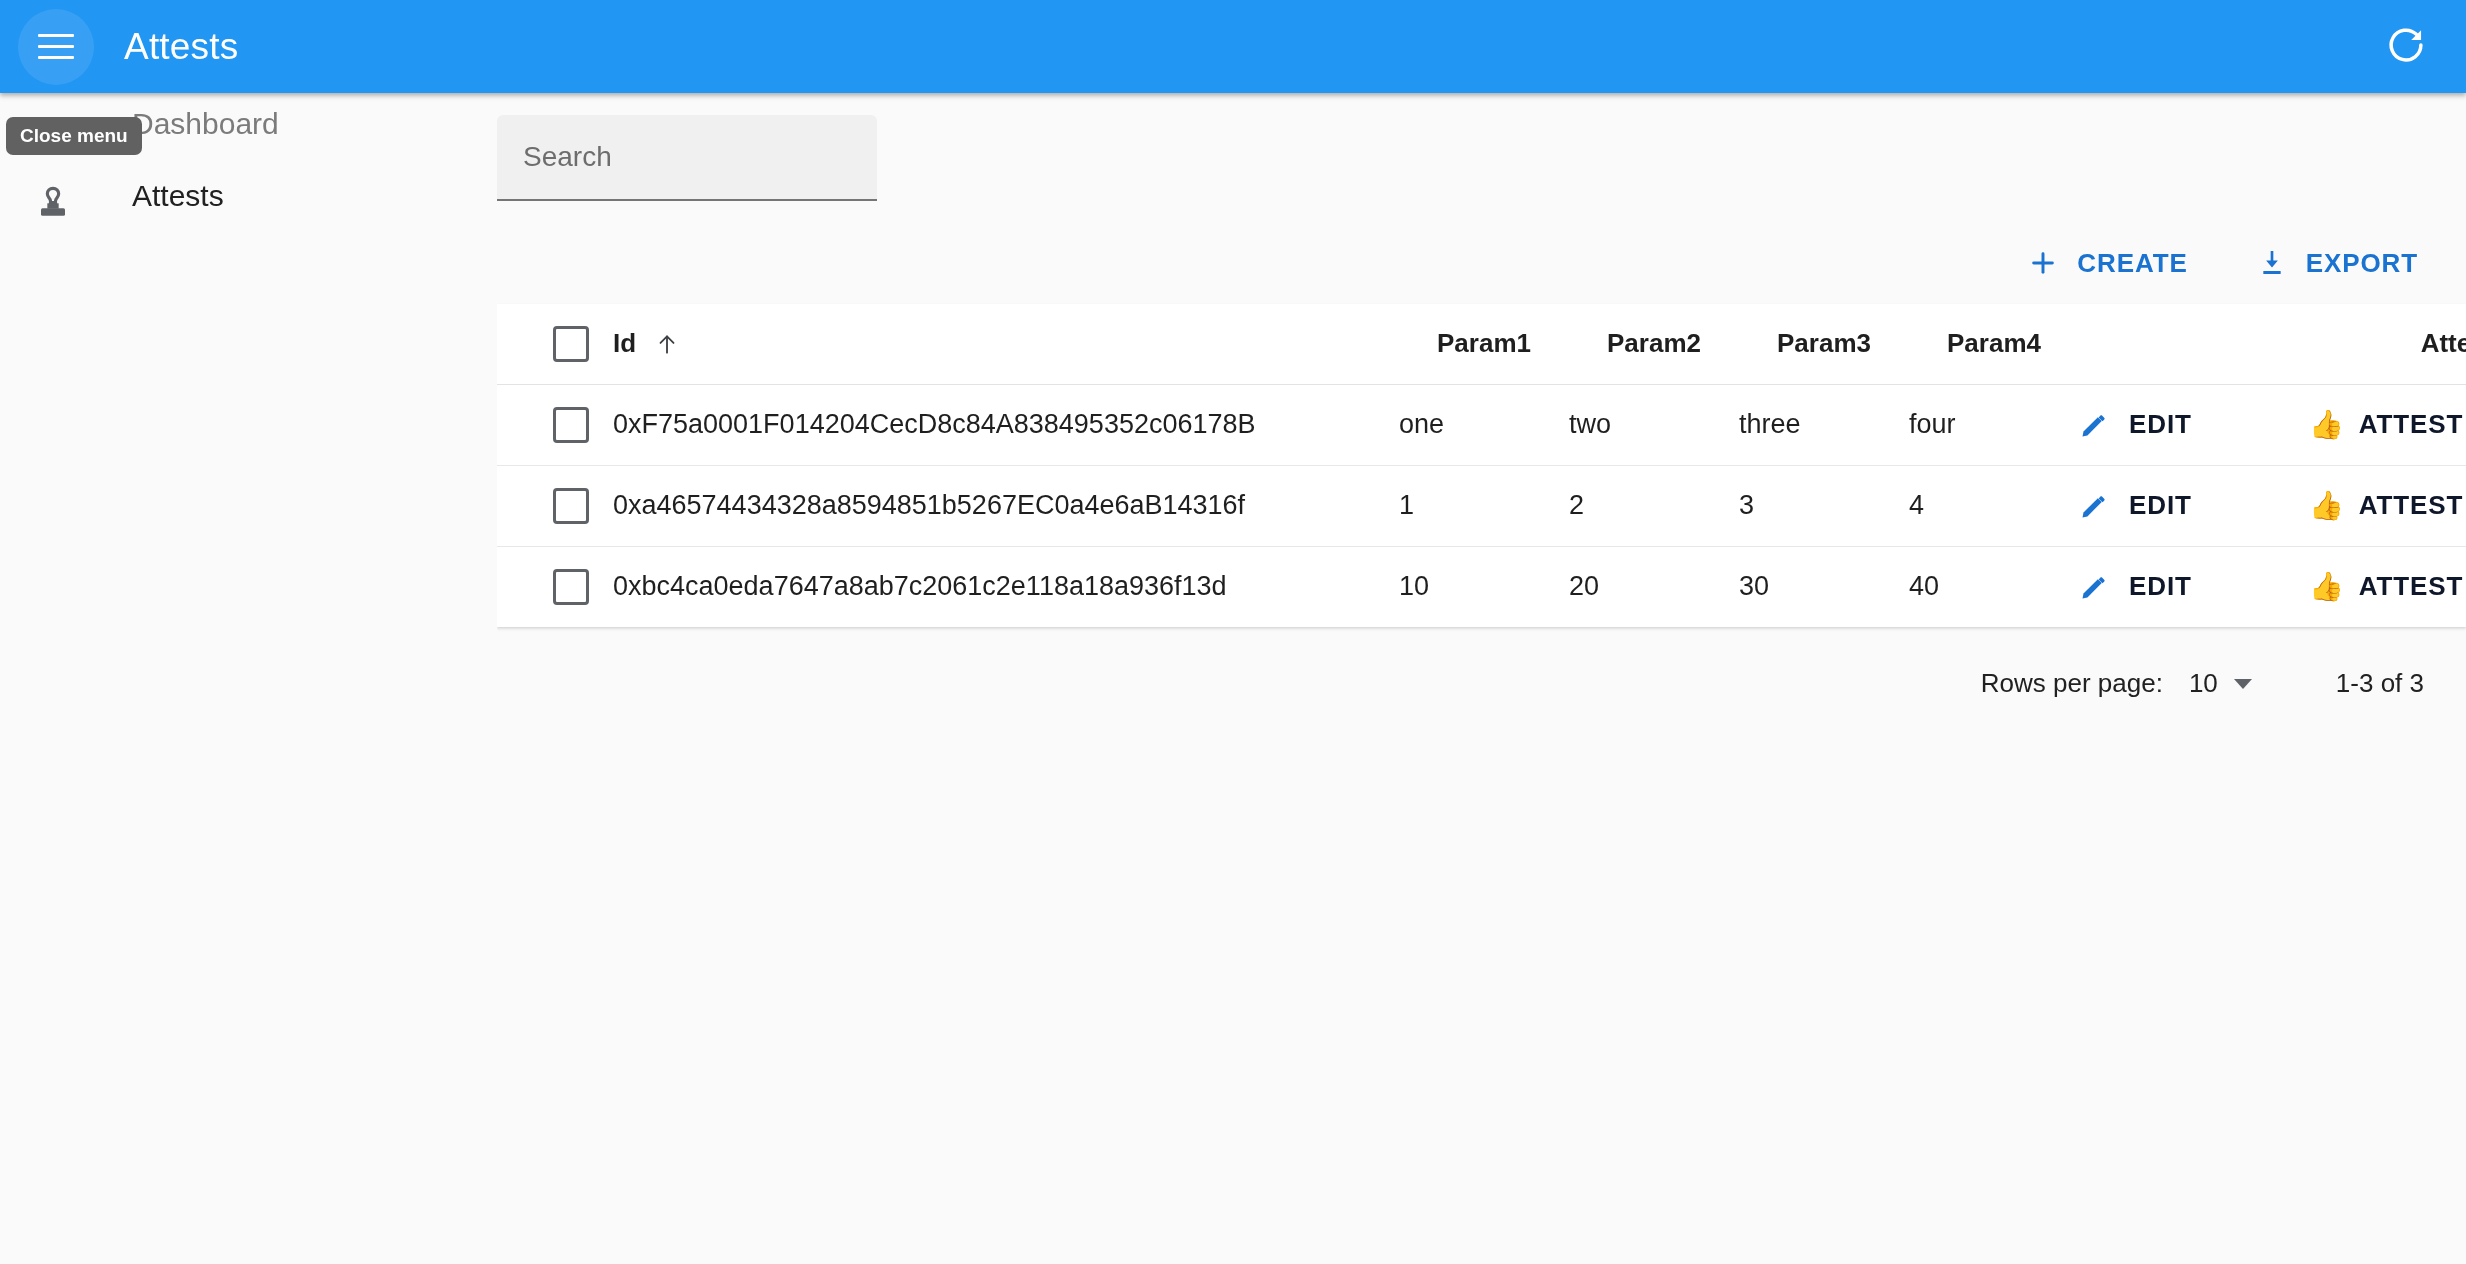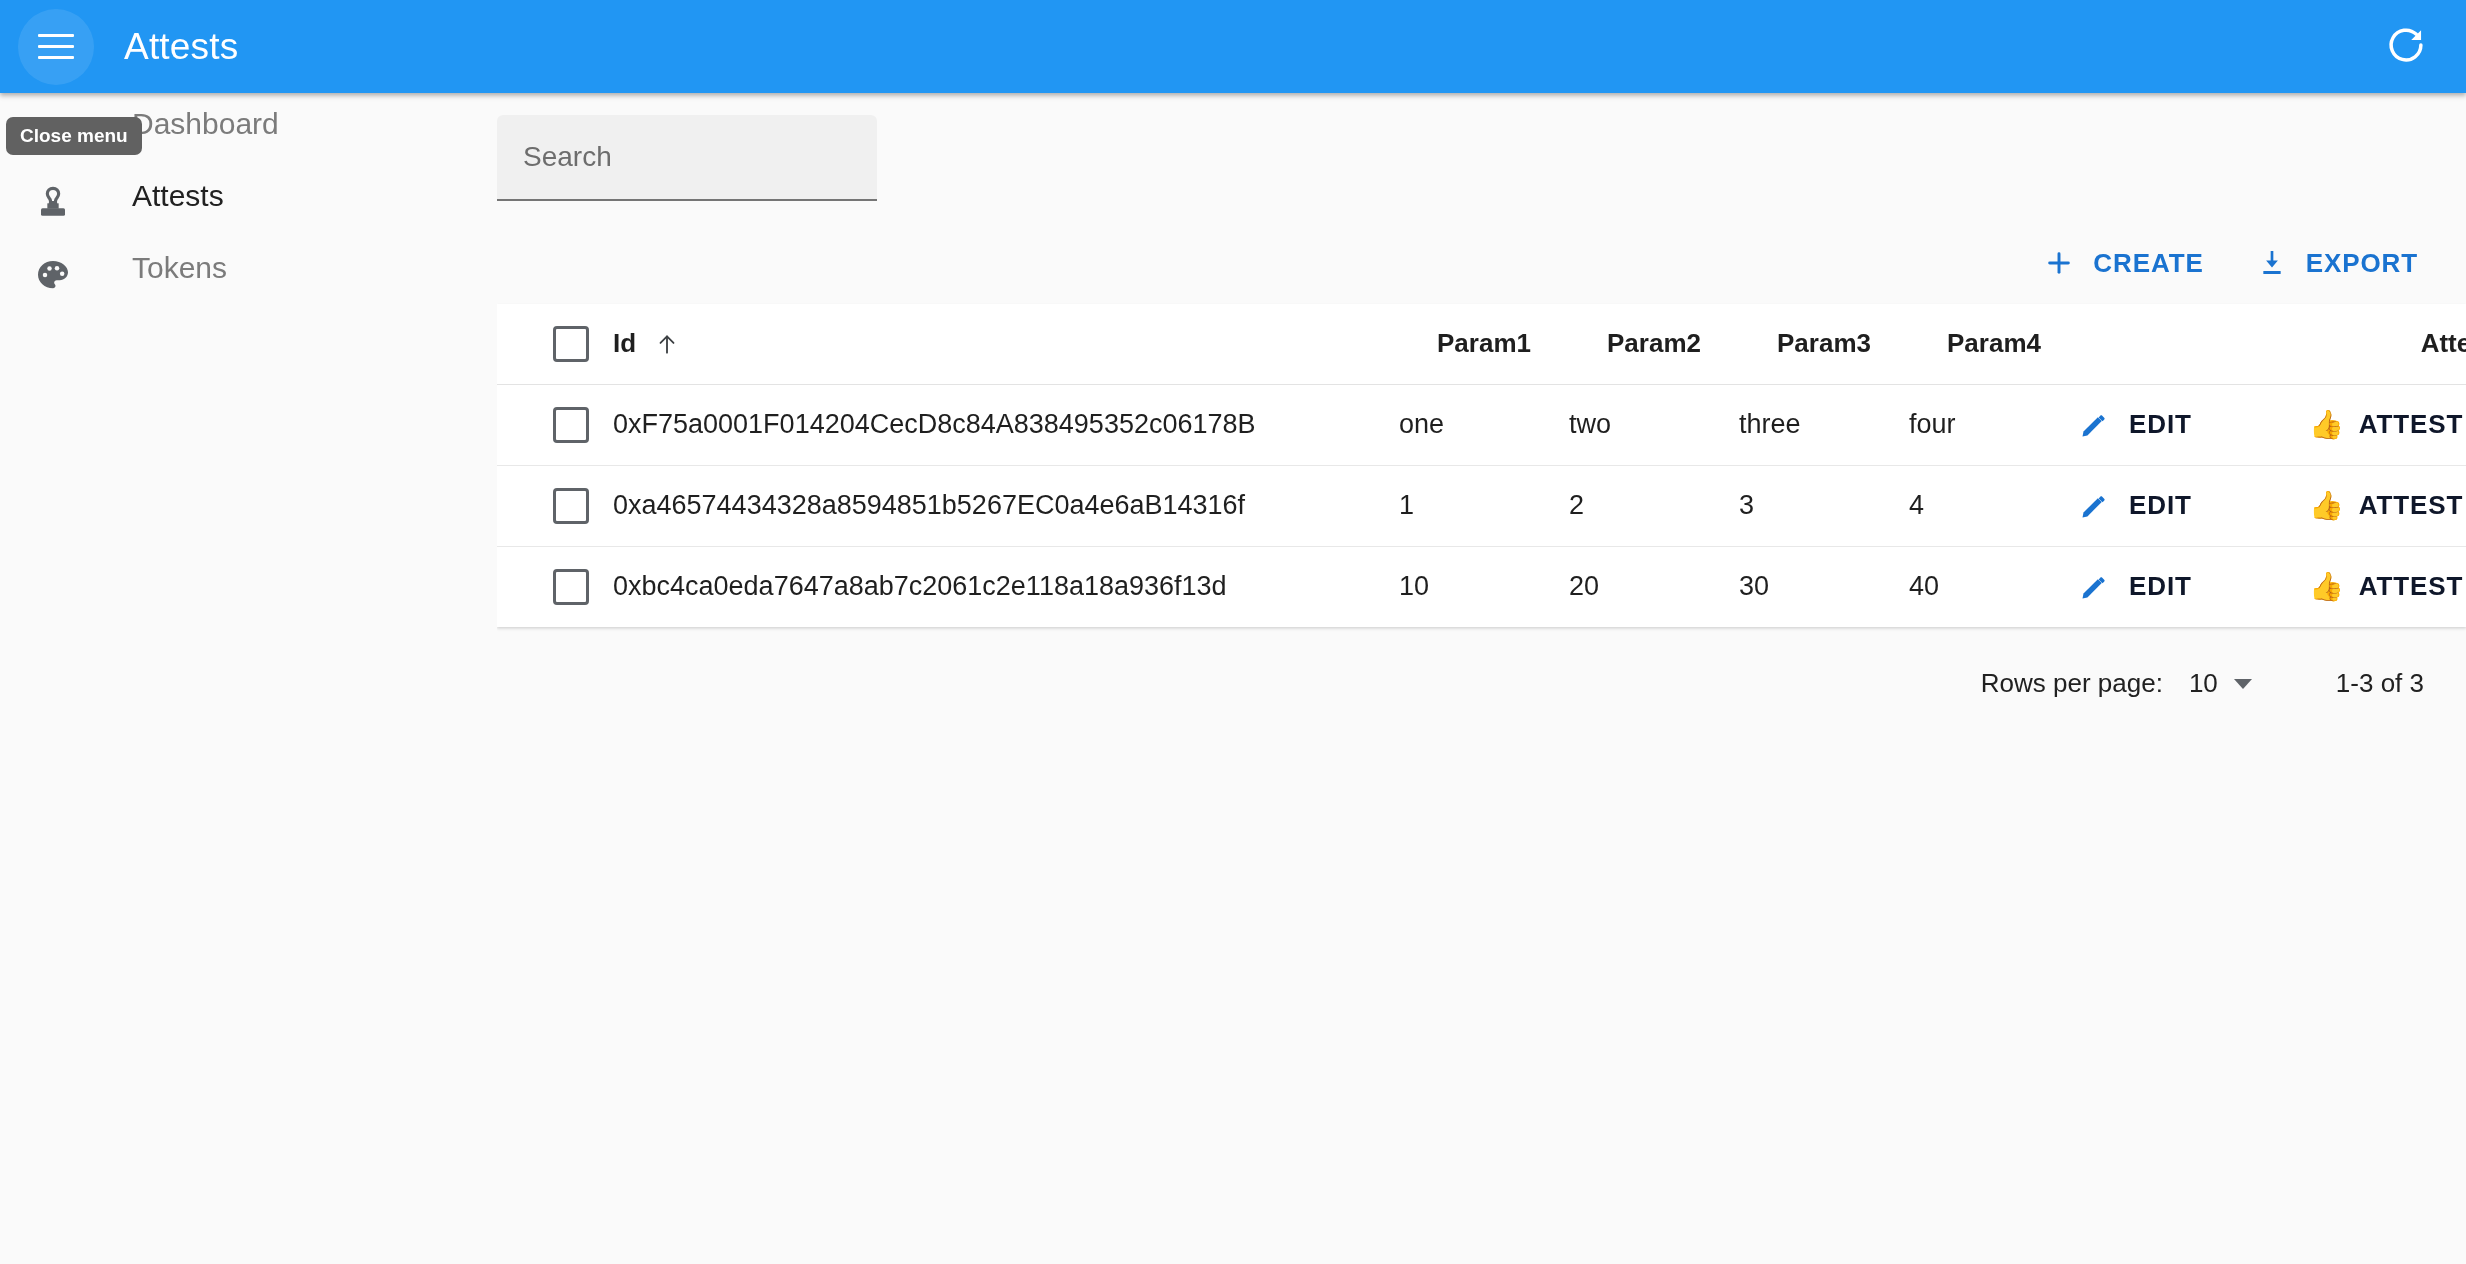--- a/index.html
+++ b/index.html
@@ -122,21 +122,21 @@
     font-family: "Liberation Sans", sans-serif;
     font-size: 28px; color: #0369a1;
     width: 100%;
   }
   .search-field input::placeholder { color: #6d6d6d; }
 
   
   .actions {
     position: absolute;
     top: 150px; right: 42px;
-    display: flex; align-items: flex-start; gap: 40px;
+    display: flex; align-items: flex-start; gap: 56px;
   }
   .action-btn {
     display: flex; align-items: center;
     color: #1a73d0;
     font-size: 26px; font-weight: bold;
     letter-spacing: 0.9px;
     cursor: pointer;
     background: transparent; border: none; padding: 4px 6px;
     font-family: "Liberation Sans", sans-serif;
   }
@@ -260,32 +260,20 @@
     <span class="nav-icon">
       <svg width="40" height="40" viewBox="0 0 24 24" fill="none" stroke="#5f6368" stroke-width="1.9">
         <path d="M12 2.6c-2 0-3.4 1.5-3.4 3.3 0 1.5 1 2.3 1.5 3.1.4.6.5 1.3.4 2.1h3c-.1-.8 0-1.5.4-2.1.5-.8 1.5-1.6 1.5-3.1 0-1.8-1.4-3.3-3.4-3.3z"></path>
         <rect x="4.8" y="14.6" width="14.4" height="4.4" rx="0.9" fill="#5f6368" stroke="none"></rect>
         <rect x="8.6" y="11.6" width="6.8" height="3.2" fill="#5f6368" stroke="none"></rect>
       </svg>
     </span>
     <span class="nav-label">Attests</span>
   </div>
 
-  <div class="nav-item">
-    <span class="nav-icon">
-      <svg width="40" height="40" viewBox="0 0 24 24">
-        <path fill="#5f6368" d="M12 3c-5 0-9 3.6-9 8.2 0 4.5 4 8.1 9 8.1.8 0 1.5-.6 1.5-1.4 0-.4-.2-.7-.4-1-.3-.3-.4-.6-.4-1 0-.8.7-1.4 1.5-1.4h1.8c2.8 0 5-2.1 5-4.7C21 6.3 17 3 12 3z"></path>
-        <circle cx="7.2" cy="11.4" r="1.35" fill="#fafafa"></circle>
-        <circle cx="9.9" cy="7.5" r="1.35" fill="#fafafa"></circle>
-        <circle cx="14.4" cy="7.3" r="1.35" fill="#fafafa"></circle>
-        <circle cx="17.5" cy="10.6" r="1.35" fill="#fafafa"></circle>
-      </svg>
-    </span>
-    <span class="nav-label">Tokens</span>
-  </div>
 
   <div class="tooltip">Close menu</div>
 </div>
 
 <div class="content">
 
   <div class="search-field">
     <input type="text" placeholder="Search" style="">
   </div>
 

